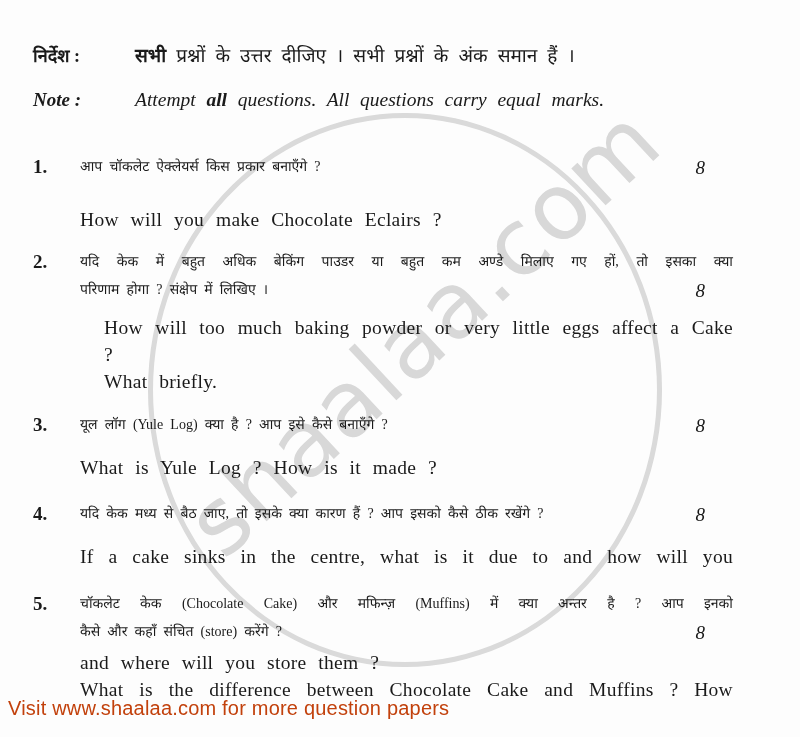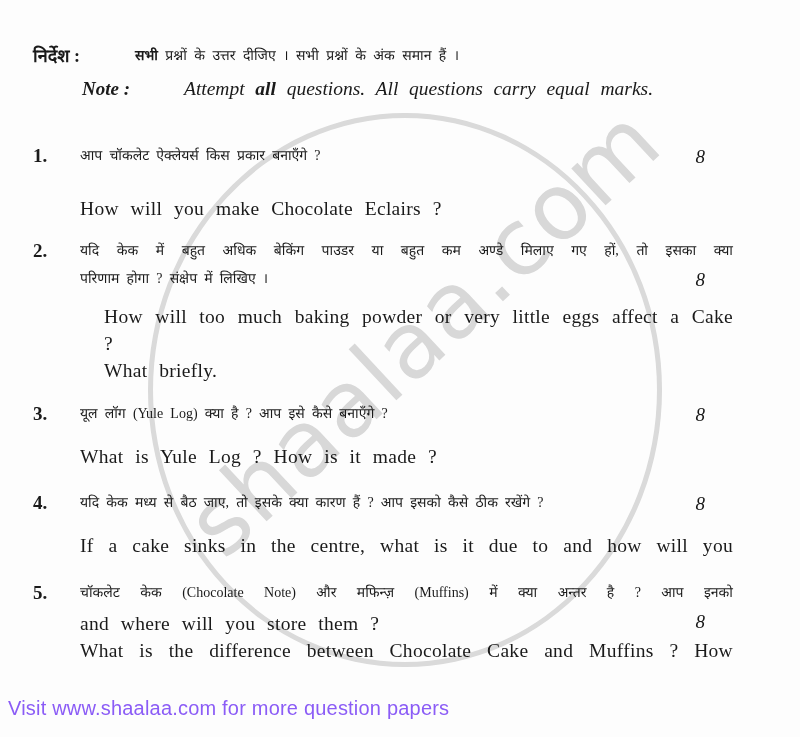--- a/index.html
+++ b/index.html
@@ -36,22 +36,22 @@
   .page{
     position:absolute;left:0;top:0;width:740px;height:737px;
     box-sizing:border-box;
     padding:42px 38px 0 33px;
   }
   .inst-row{display:flex;}
   .inst-label{
     width:102px;flex:0 0 102px;
     font-weight:bold;font-size:18px;line-height:28px;
   }
-  .inst-hindi-text{font-size:14px;line-height:28px;word-spacing:0.28em;}
-  .inst-note{margin-top:5px;justify-content:center;}
+  .inst-hindi-text{font-size:19px;line-height:28px;word-spacing:0.28em;}
+  .inst-note{margin-top:16px;}
   .inst-note .inst-label{font-style:italic;font-size:19px;line-height:27px;}
   .inst-eng-text{font-style:italic;font-size:19.5px;line-height:27px;word-spacing:0.3em;}
   .bold{font-weight:bold;}
 
   .question{display:flex;position:relative;}
   .q1{margin-top:40px;}
   .q2{margin-top:15px;}
   .q3{margin-top:16px;}
   .q4{margin-top:19px;}
   .q5{margin-top:20px;}
@@ -69,21 +69,21 @@
   .full{text-align:justify;text-align-last:justify;}
   .q-marks{
     position:absolute;right:-3px;top:1px;
     font-size:19px;font-style:italic;line-height:28px;
   }
   .marks-l2{top:29px;}
 
   .footer{
     position:absolute;left:8px;top:697px;
     font-family:"Liberation Sans","DejaVu Sans",sans-serif;
-    font-size:20px;color:#8b5cf6;
+    font-size:20px;color:#c2410c;
     letter-spacing:0.2px;
   }
 </style>
 </head>
 <body>
 
 <div class="wm-ellipse"></div>
 <div class="wm-text">shaalaa.com</div>
 
 <div class="page">
@@ -147,21 +147,22 @@
       <div class="e-block">
         <div class="e-line full">If a cake sinks in the centre, what is it due to and how will you</div>
       </div>
     </div>
     <div class="q-marks">8</div>
   </div>
 
   <div class="question q5">
     <div class="q-num">5.</div>
     <div class="q-body">
-      <div class="h-line full">चॉकलेट केक (Chocolate Note) और मफिन्ज़ (Muffins) में क्या अन्तर है ? आप इनको</div>
+      <div class="h-line full">चॉकलेट केक (Chocolate Cake) और मफिन्ज़ (Muffins) में क्या अन्तर है ? आप इनको</div>
+      <div class="h-line">कैसे और कहाँ संचित (store) करेंगे ?</div>
       <div class="e-block">
         <div class="e-line">and where will you store them ?</div>
         <div class="e-line full">What is the difference between Chocolate Cake and Muffins ? How</div>
       </div>
     </div>
     <div class="q-marks marks-l2">8</div>
   </div>
 
 </div>
 

